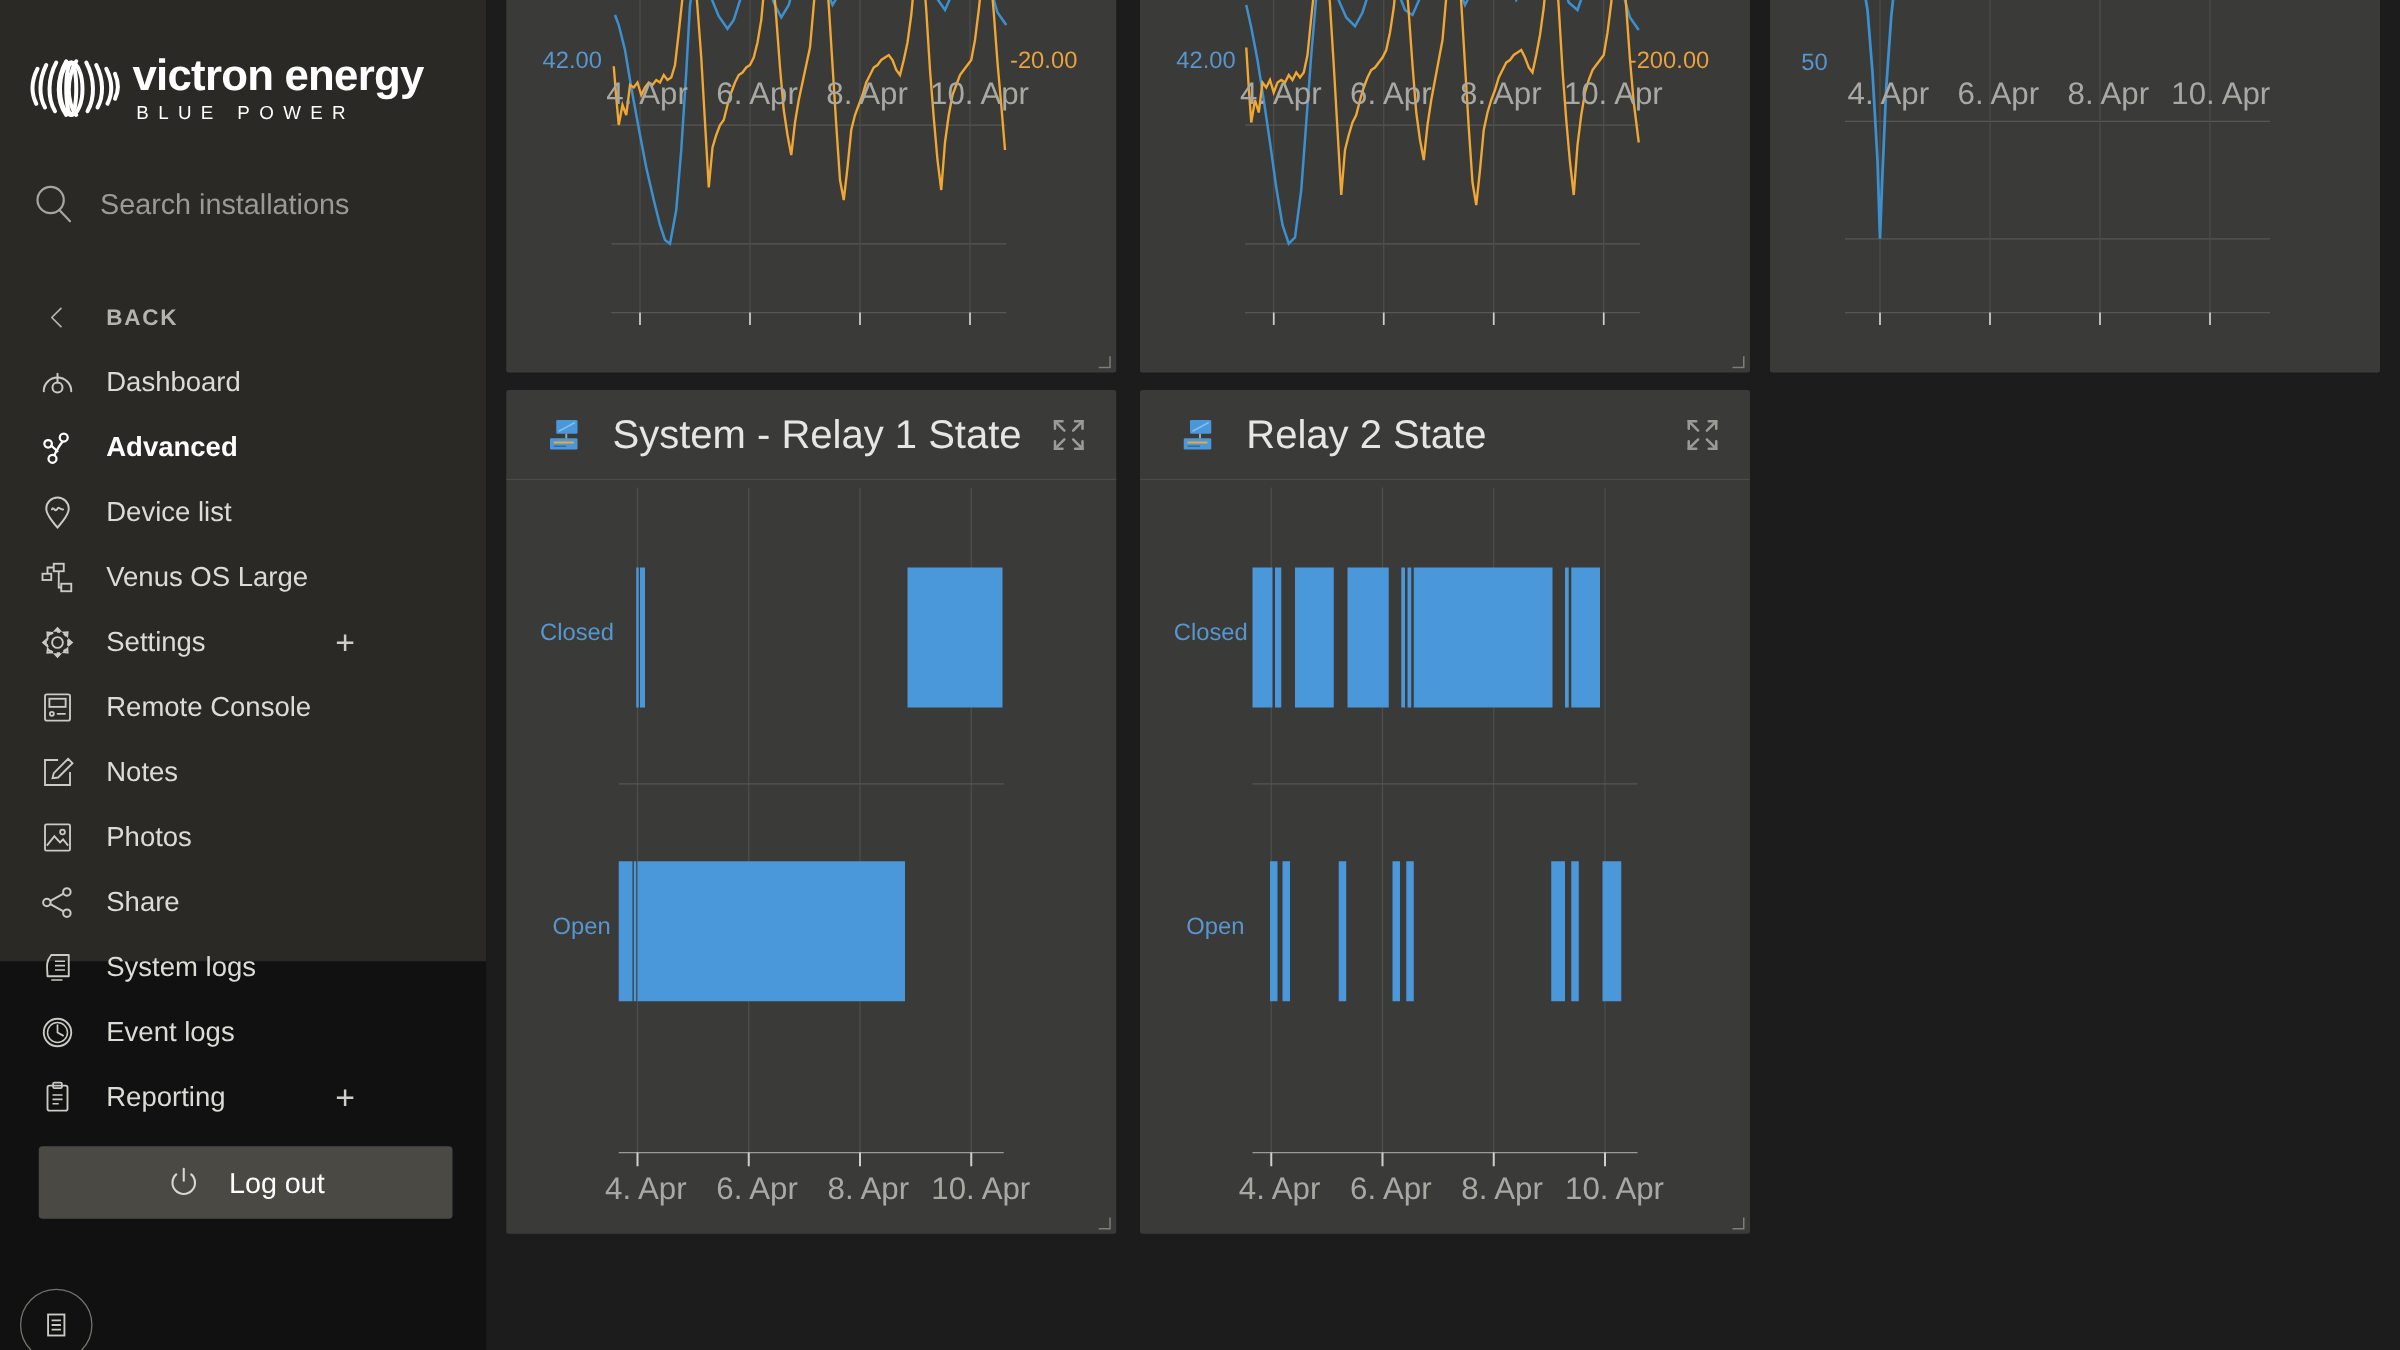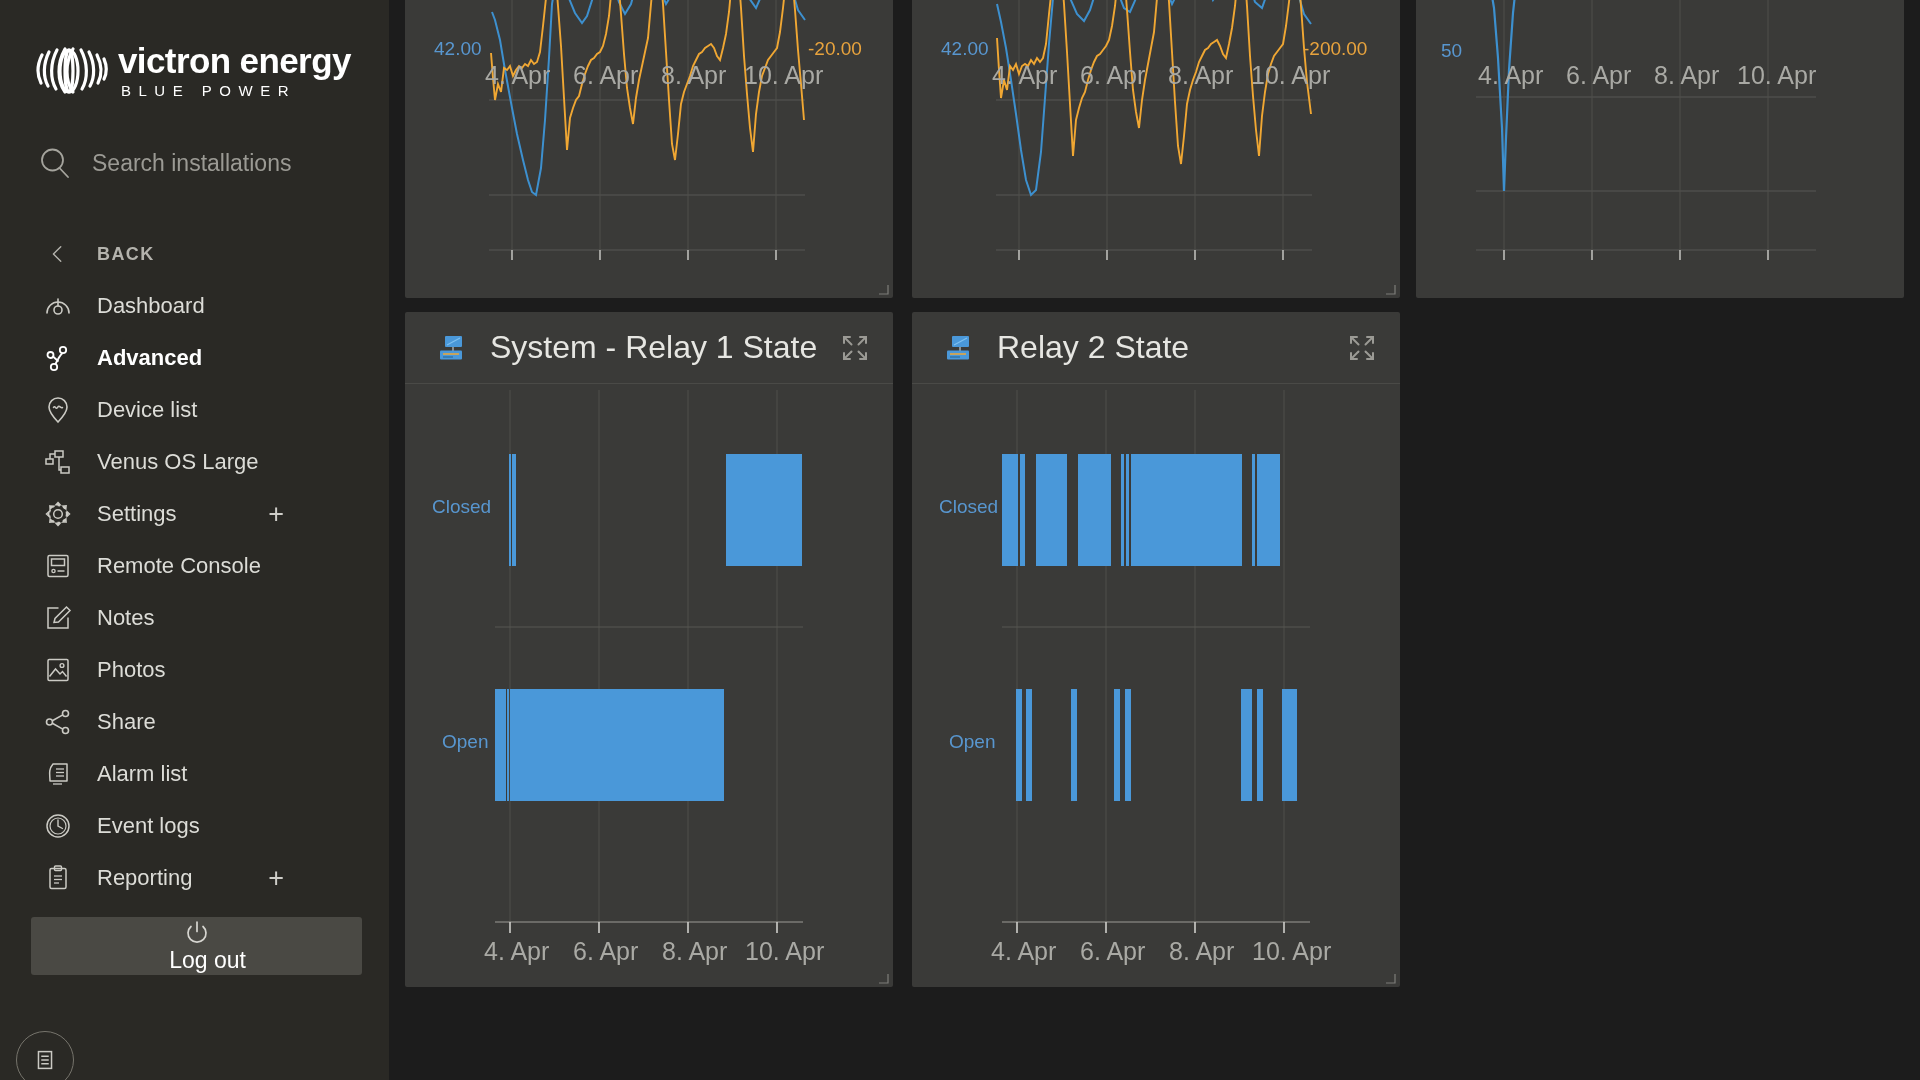--- a/index.html
+++ b/index.html
@@ -6,25 +6,24 @@
   html, body {
     width: 1920px; height: 1080px;
     background: #000;
     font-family: "Liberation Sans", sans-serif;
     overflow: hidden;
   }
   #app { position: relative; width: 1920px; height: 1080px; display: flex; background:#111111; }
 
   
   .sidebar {
-    width: 389px; height: 1080px;
+    width: 389px; height: 769px;
     background: #2a2925;
     flex: 0 0 389px;
     position: relative;
-    padding-left: 12px;
   }
   .logo-wrap { padding: 32px 0 0 22px; display:flex; align-items:center; height: 110px;}
   .logo-mark { width: 78px; height: 52px; flex: 0 0 78px; }
   .logo-text { margin-left: 6px; }
   .logo-title {
     font-size: 35px; font-weight: 700; color: #ffffff; letter-spacing: -0.6px;
     line-height: 1;
   }
   .logo-sub {
     font-size: 15px; color: #ffffff; letter-spacing: 7.5px; margin-top: 4px; margin-left: 3px;
@@ -62,21 +61,20 @@
     position: absolute; right: 105px; color: #cfcec9; font-size: 27px; font-weight: 300;
     line-height: 1;
   }
 
   .logout-btn {
     position: absolute; left: 31px; top: 917px;
     width: 331px; height: 58px;
     background: #4a4944; border: none; border-radius: 3px;
     display: flex; align-items: center; justify-content: center;
     cursor: pointer;
-    flex-direction: column;
   }
   .logout-icon { width: 28px; height: 28px; }
   .logout-label { color: #ffffff; font-size: 23px; margin-left: 22px; }
 
   .corner-btn {
     position: absolute; left: 16px; top: 1031px;
     width: 58px; height: 58px; border-radius: 50%;
     border: 1.5px solid #76746c;
     display:flex; align-items:center; justify-content:center;
     background: transparent; cursor: pointer;
@@ -293,21 +291,21 @@
       <div class="nav-item">
         <span class="nav-icon">
           <svg viewBox="0 0 30 30" width="30" height="30">
             <path d="M7 22 C7 16, 5 11, 10 5 L24 5 L24 22 Z" fill="none" stroke="#cbcac4" stroke-width="1.5" stroke-linejoin="round"></path>
             <line x1="13" y1="10" x2="21" y2="10" stroke="#cbcac4" stroke-width="1.3"></line>
             <line x1="13" y1="13.5" x2="21" y2="13.5" stroke="#cbcac4" stroke-width="1.3"></line>
             <line x1="13" y1="17" x2="21" y2="17" stroke="#cbcac4" stroke-width="1.3"></line>
             <line x1="10" y1="25" x2="19" y2="25" stroke="#cbcac4" stroke-width="1.3"></line>
           </svg>
         </span>
-        <span class="nav-label">Alarm list</span>
+        <span class="nav-label">System logs</span>
       </div>
 
       <div class="nav-item">
         <span class="nav-icon">
           <svg viewBox="0 0 30 30" width="30" height="30">
             <circle cx="15" cy="15" r="11" fill="none" stroke="#cbcac4" stroke-width="1.5"></circle>
             <circle cx="15" cy="15" r="8" fill="none" stroke="#cbcac4" stroke-width="1.2"></circle>
             <polyline points="15,9 15,15 19.5,17.5" fill="none" stroke="#cbcac4" stroke-width="1.4" stroke-linecap="round"></polyline>
           </svg>
         </span>

